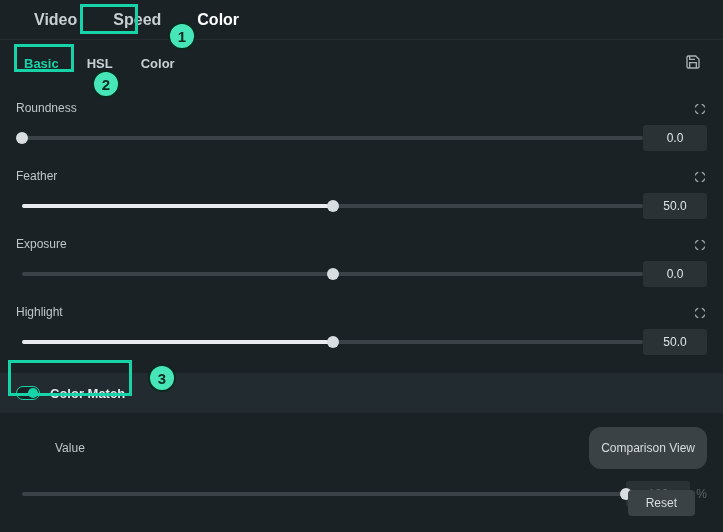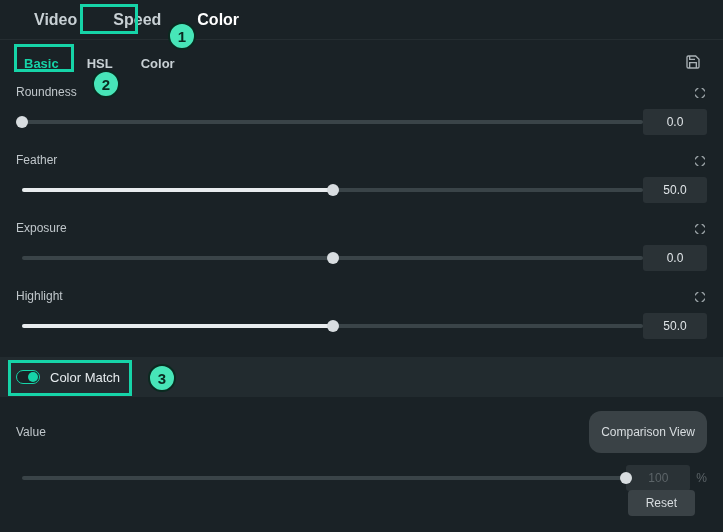--- a/index.html
+++ b/index.html
@@ -54,20 +54,21 @@
     width: 16px;
     height: 16px;
     color: #aab2b6;
     cursor: pointer;
   }
   .panel {
     padding: 2px 16px 0 16px;
   }
   .slider-row {
     margin-bottom: 18px;
+    margin-top: 16px;
   }
   .slider-header {
     display: flex;
     justify-content: space-between;
     align-items: center;
     margin-bottom: 10px;
   }
   .slider-label {
     color: #c0c7cb;
     font-size: 12px;
@@ -151,27 +152,28 @@
     left: 1px;
     width: 10px;
     height: 10px;
     border-radius: 50%;
     background: #888;
     transition: left .1s;
   }
   .section-title {
     color: #e6ebee;
     font-size: 13px;
-    font-weight: 400;
+    font-weight: 700;
   }
   .value-row-header {
     display: flex;
     justify-content: space-between;
     align-items: center;
     margin-bottom: 12px;
+    margin-left: 39px;
   }
   .comp-btn {
     background: #3a4246;
     color: #d8dde0;
     border: none;
     border-radius: 12px;
     padding: 14px 12px;
     font-size: 12px;
     cursor: pointer;
   }

